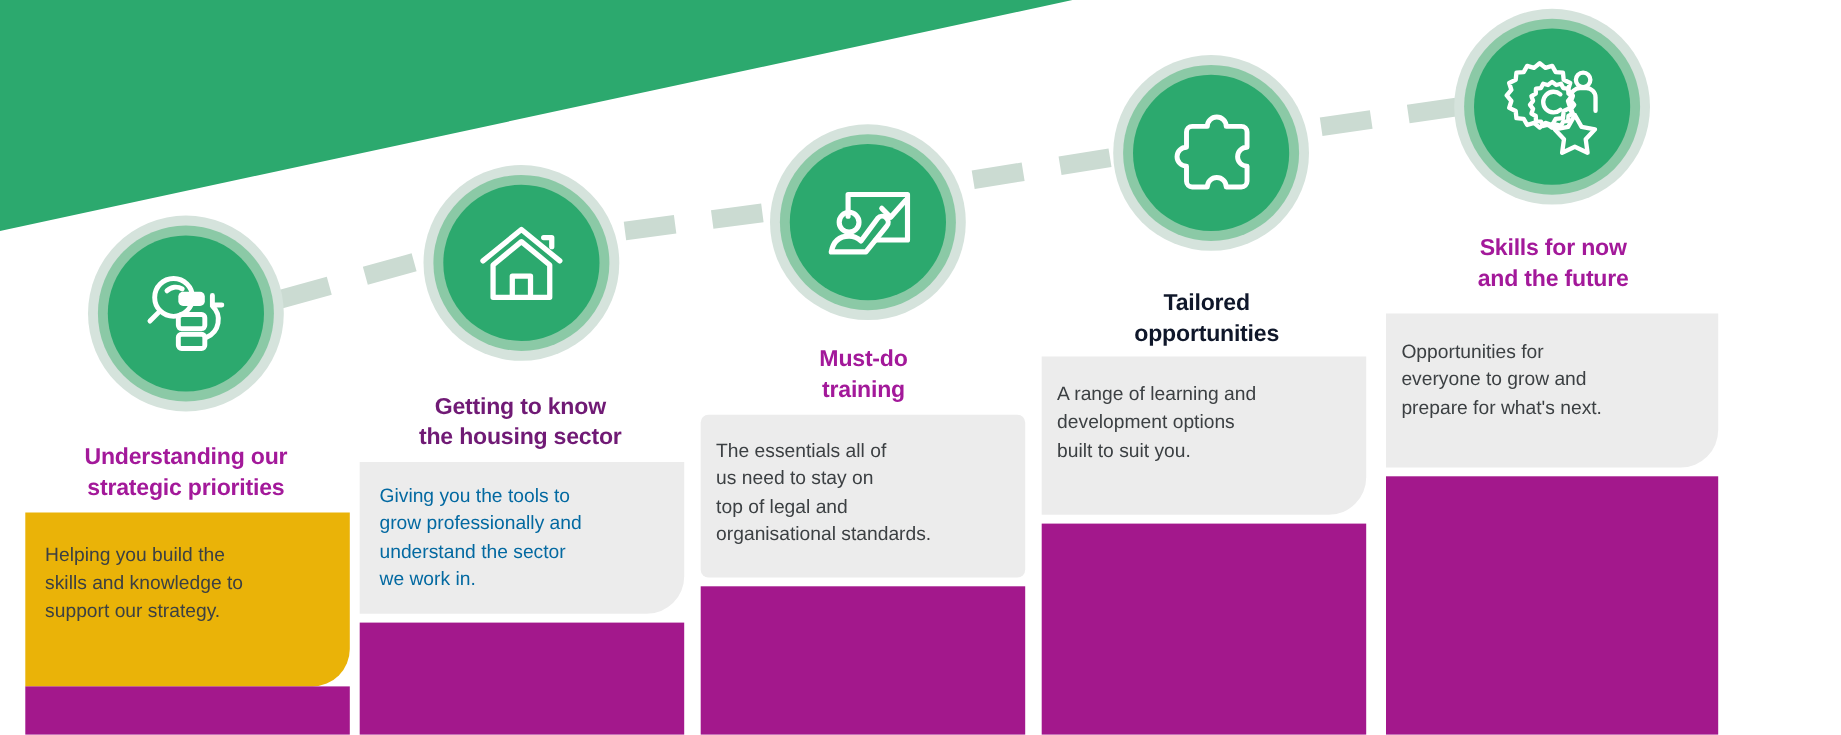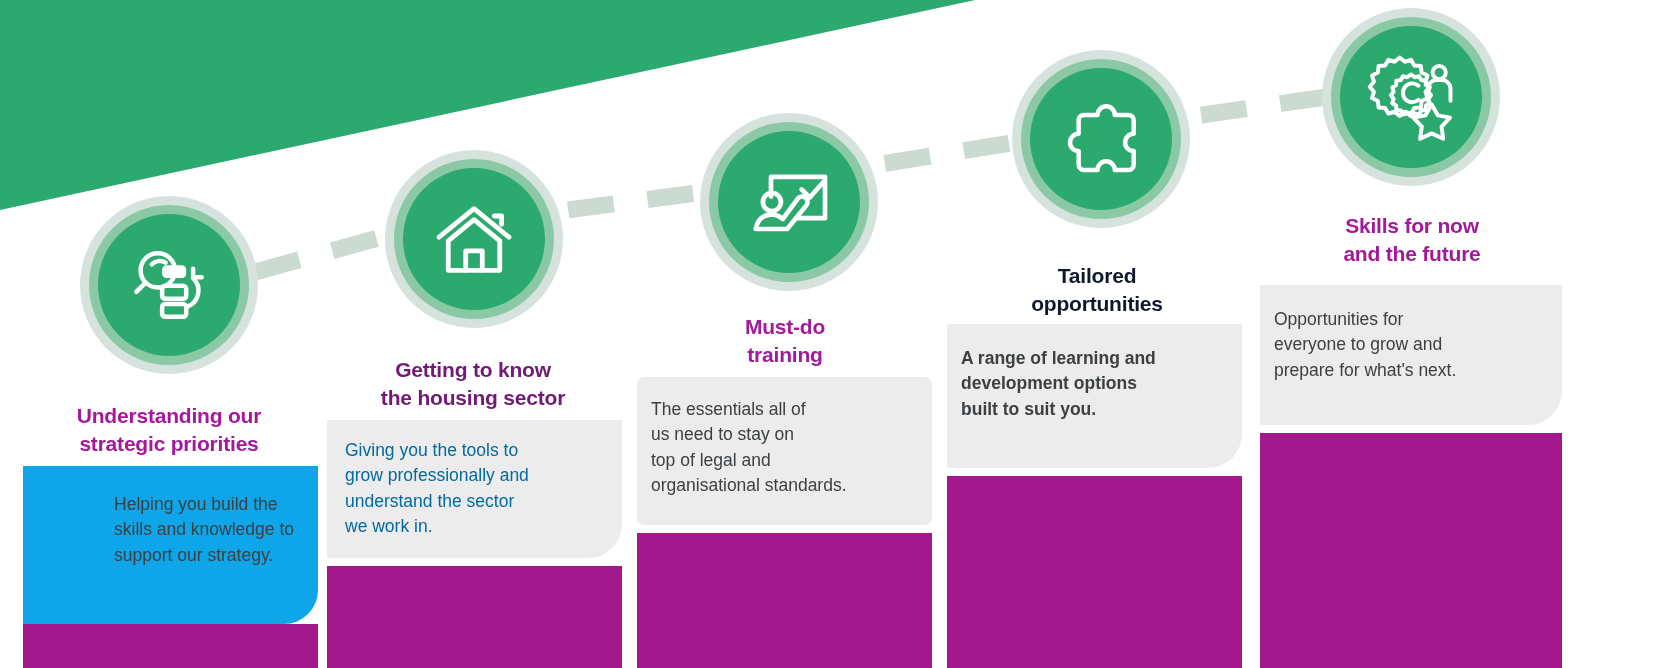--- a/index.html
+++ b/index.html
@@ -102,21 +102,21 @@
             <path d="M78 42 a20 20 0 0 1 -6 33"></path>
             <path d="M88 41 L78 41 L78 31"></path>
           </svg>
         </span>
       </div>
     </div>
 
     <div class="heading" style="left: 18px; top: 386px; width: 286px; color: rgb(163, 25, 154);">Understanding our
 strategic priorities</div>
 
-    <div class="desc-card" style="left: 15px; top: 466px; width: 295px; height: 158px; padding: 26px 24px 20px 18px; background: #0ea5e9; justify-content: flex-end;">
+    <div class="desc-card" style="left: 15px; top: 466px; width: 295px; height: 158px; padding: 26px 24px 20px 18px; background: #eab308;">
       <div class="desc-text" style="color: rgb(60, 64, 67);">Helping you build the
 skills and knowledge to
 support our strategy.</div>
     </div>
 
     <div class="bar" style="left: 15px; top: 624px; width: 295px; height: 44px; background: rgb(163, 24, 140);"></div>
   </div>
 
   <div class="col" style="left:312px;top:0px;width:320px;height:668px;">
 
@@ -190,21 +190,21 @@
                      L88 44 a10 10 0 0 0 0 20 L88 80 a6 6 0 0 1 -6 6 L66 86 a10 10 0 0 0 -20 0
                      L30 86 a6 6 0 0 1 -6 -6 L24 64 a10 10 0 0 1 0 -20 Z"></path>
           </svg>
         </span>
       </div>
     </div>
 
     <div class="heading" style="left: 18px; top: 246px; width: 286px; color: #0f172a;">Tailored
 opportunities</div>
 
-    <div class="desc-card" style="left: 11px; top: 324px; width: 295px; height: 144px; padding: 22px 14px 18px; background: rgb(236, 236, 236); font-weight: bold;">
+    <div class="desc-card" style="left: 11px; top: 324px; width: 295px; height: 144px; padding: 22px 14px 18px; background: rgb(236, 236, 236);">
       <div class="desc-text" style="color: rgb(60, 64, 67);">A range of learning and
 development options
 built to suit you.</div>
     </div>
 
     <div class="bar" style="left: 11px; top: 476px; width: 295px; height: 192px; background: rgb(163, 24, 140);"></div>
   </div>
 
   <div class="col" style="left:1248px;top:0px;width:326px;height:668px;">
 

